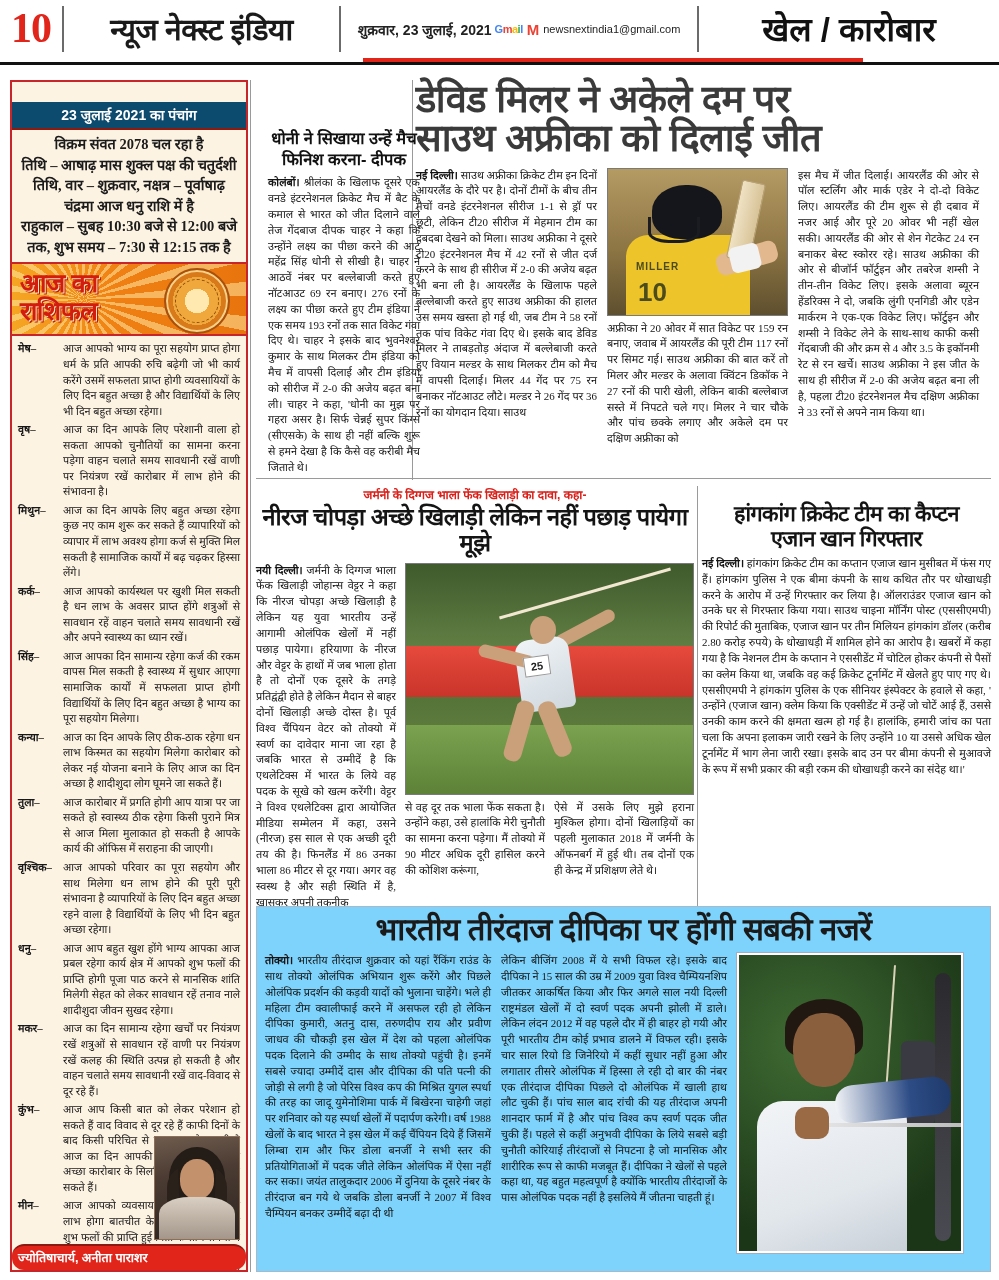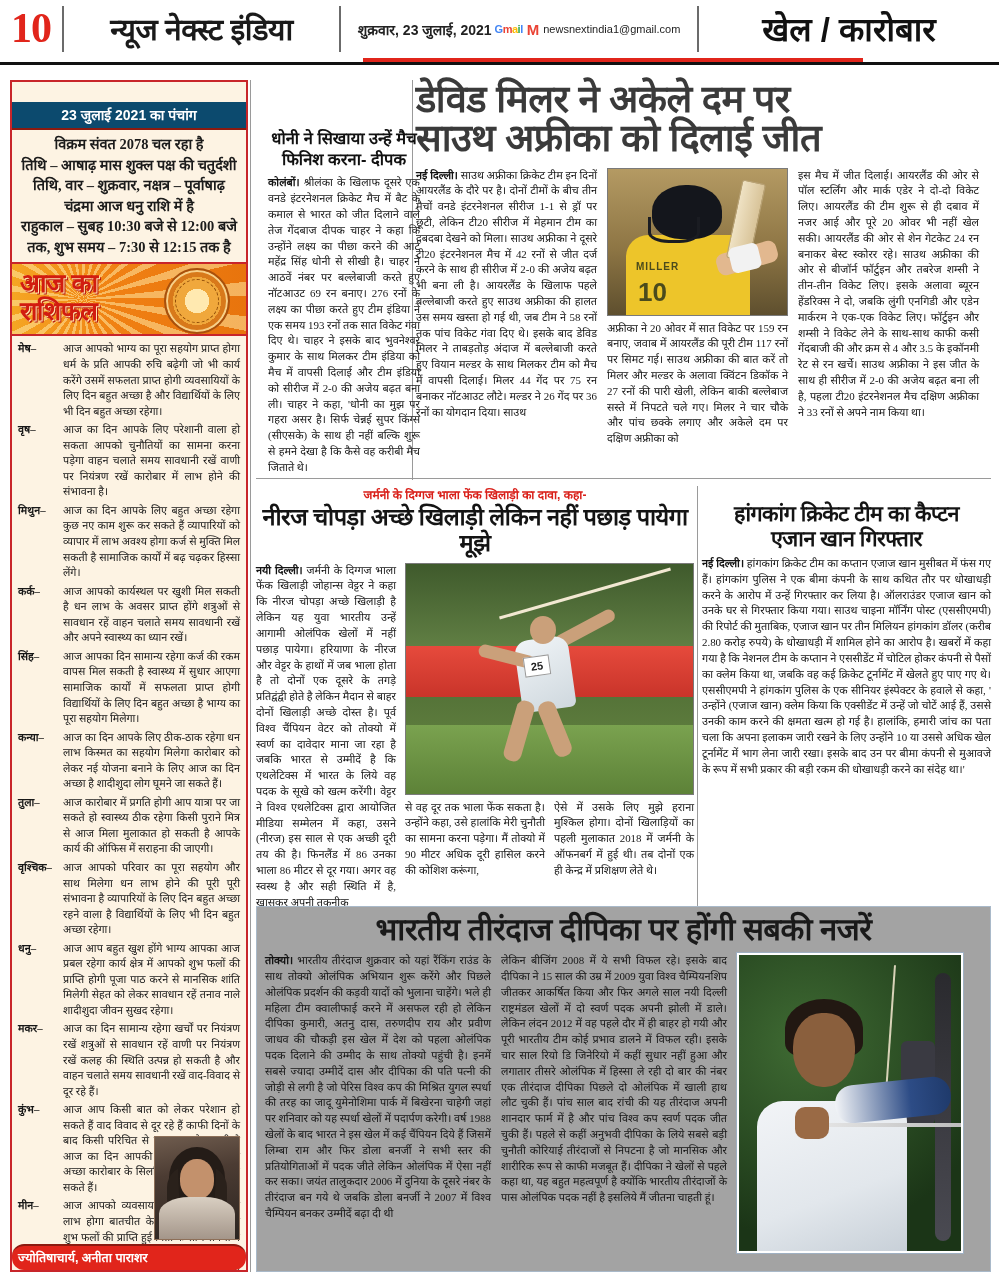--- a/index.html
+++ b/index.html
@@ -325,21 +325,21 @@
     text-align: center; font-size: 21.5px; font-weight: bold; color: #141414;
     line-height: 1.14; letter-spacing: -0.5px; margin-bottom: 5px;
   }
   .vrule-3 { position: absolute; left: 697px; top: 486px; width: 1px; height: 420px; background: #9a9a9a; }
   .hrule-mid { position: absolute; left: 256px; top: 478px; width: 735px; height: 1px; background: #9a9a9a; }
 
   
   .archery-block {
     position: absolute; left: 256px; top: 906px;
     width: 735px; height: 366px;
-    background: #a3a3a3;
+    background: #7dd3fc;
     border: 1px solid #a9b9c9;
     padding: 6px 8px 8px 8px;
   }
   .archery-head {
     text-align: center; font-size: 31px; font-weight: bold; color: #1a1a1a;
     line-height: 1.1; letter-spacing: -0.5px; margin-bottom: 6px;
   }
   .archery-cols { display: flex; gap: 10px; }
   .ac { width: 226px; }
   .archery-photo {

